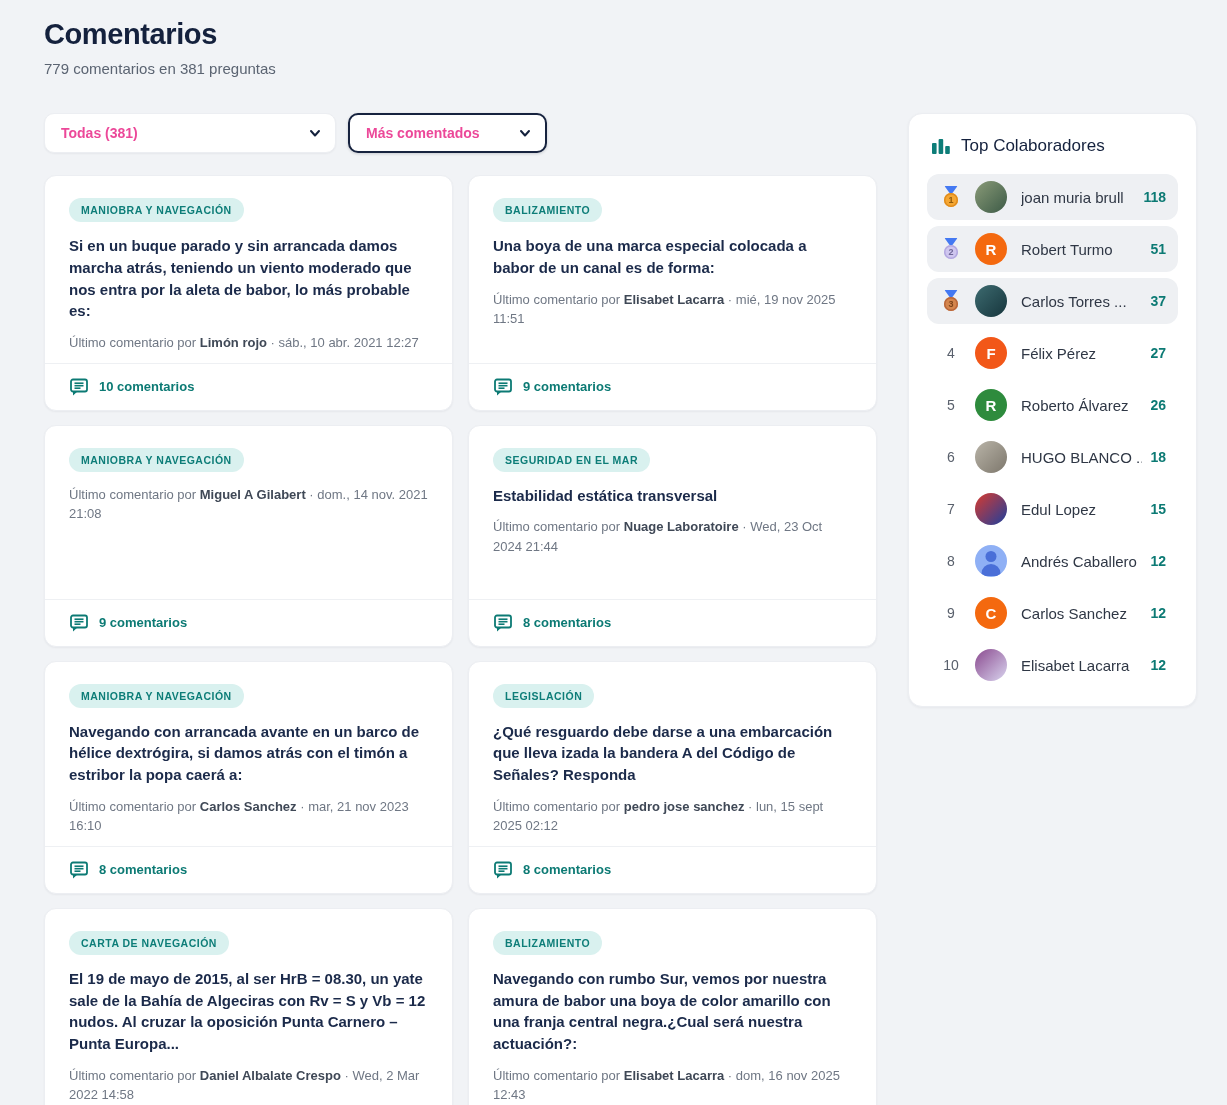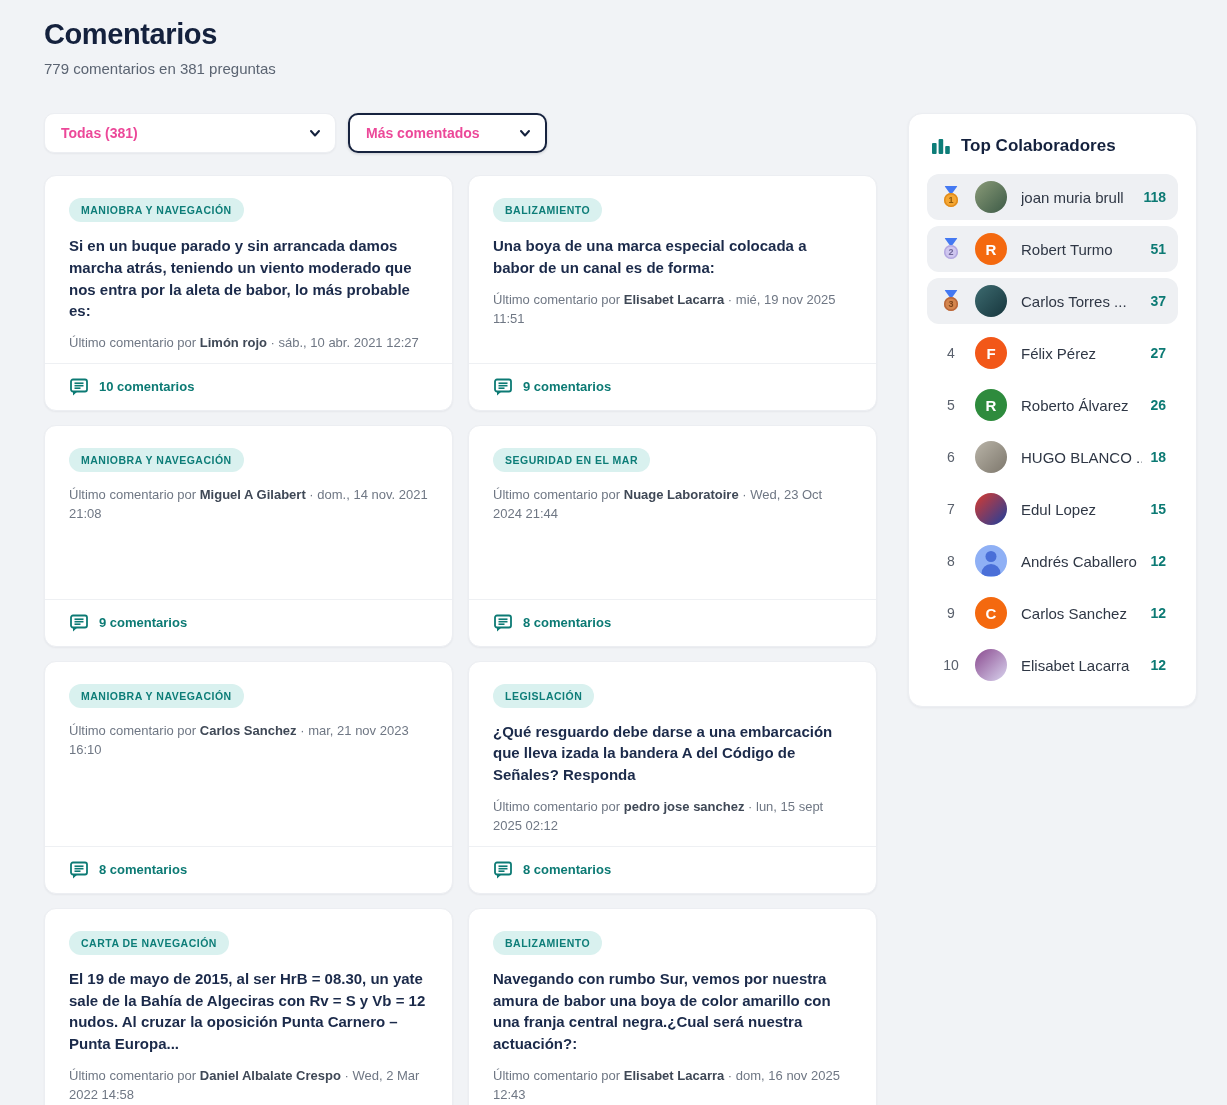--- a/index.html
+++ b/index.html
@@ -61,21 +61,21 @@
   .count-label { font-size: 13px; font-weight: bold; color: #0c7a74; }
   .icon-box { display: flex; align-items: center; }
 
   
   .sidebar {
     width: 289px; flex: none; background: #fff; border: 1px solid #eceef2;
     border-radius: 14px; box-shadow: 0 1px 3px rgba(16,24,40,.05);
     padding: 20px 18px 18px;
   }
   .sb-header { display: flex; align-items: center; gap: 10px; margin: 2px 0 18px; padding-left: 4px; }
-  .sb-title { font-size: 17px; font-weight: bold; color: #14213d; }
+  .sb-title { font-size: 17px; font-weight: normal; color: #14213d; }
   .contrib {
     display: flex; align-items: center; height: 46px; margin-bottom: 6px;
     padding: 0 12px; border-radius: 12px;
   }
   .contrib:last-child { margin-bottom: 0; }
   .contrib.top3 { background: #eef0f3; }
   .rank-col { width: 24px; display: flex; justify-content: center; font-size: 14px; color: #59606c; flex: none; }
   .avatar {
     width: 32px; height: 32px; border-radius: 50%; margin-left: 12px; flex: none;
     display: flex; align-items: center; justify-content: center;
@@ -211,20 +211,21 @@
                   <line x1="5.5" y1="11.2" x2="11.5" y2="11.2" stroke="#0c7a74" stroke-width="1.6"></line>
                 </svg>
             </span>
             <span class="count-label">9 comentarios</span>
           </div>
         </article>
 
         <article class="card">
           <div class="card-body">
             <span class="badge">SEGURIDAD EN EL MAR</span>
+            <h3 class="question">Estabilidad estática transversal</h3>
             <p class="meta">
               <span>Último comentario por</span>
               <strong>Nuage Laboratoire</strong>
               <span>· Wed, 23 Oct 2024 21:44</span>
             </p>
           </div>
           <div class="card-footer">
             <span class="icon-box">
               <svg width="20" height="20" viewBox="0 0 20 20">
                   <rect x="2" y="2.5" width="16" height="12" rx="2" fill="none" stroke="#0c7a74" stroke-width="1.8"></rect>
@@ -234,20 +235,21 @@
                   <line x1="5.5" y1="11.2" x2="11.5" y2="11.2" stroke="#0c7a74" stroke-width="1.6"></line>
                 </svg>
             </span>
             <span class="count-label">8 comentarios</span>
           </div>
         </article>
 
         <article class="card">
           <div class="card-body">
             <span class="badge">MANIOBRA Y NAVEGACIÓN</span>
+            <h3 class="question">Navegando con arrancada avante en un barco de hélice dextrógira, si damos atrás con el timón a estribor la popa caerá a:</h3>
             <p class="meta">
               <span>Último comentario por</span>
               <strong>Carlos Sanchez</strong>
               <span>· mar, 21 nov 2023 16:10</span>
             </p>
           </div>
           <div class="card-footer">
             <span class="icon-box">
               <svg width="20" height="20" viewBox="0 0 20 20">
                   <rect x="2" y="2.5" width="16" height="12" rx="2" fill="none" stroke="#0c7a74" stroke-width="1.8"></rect>

